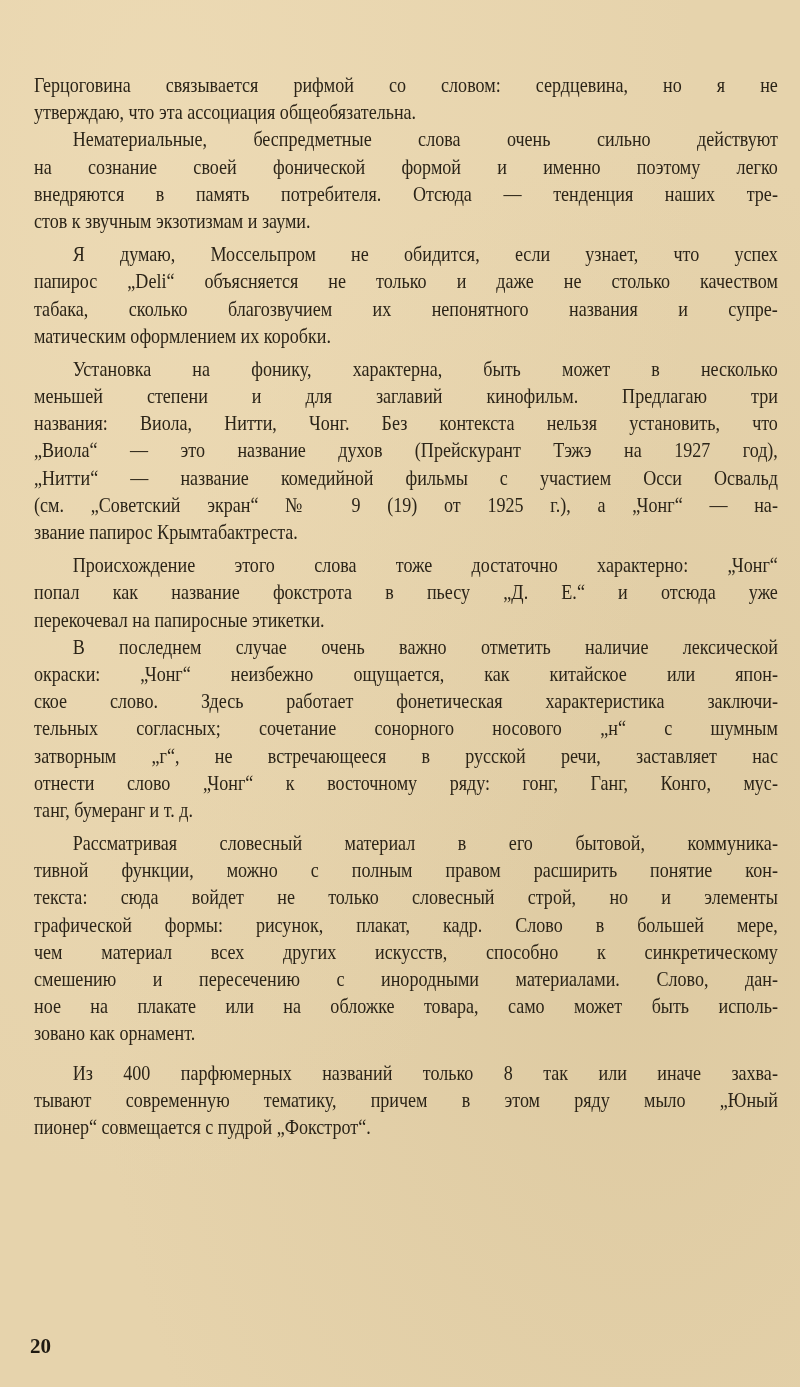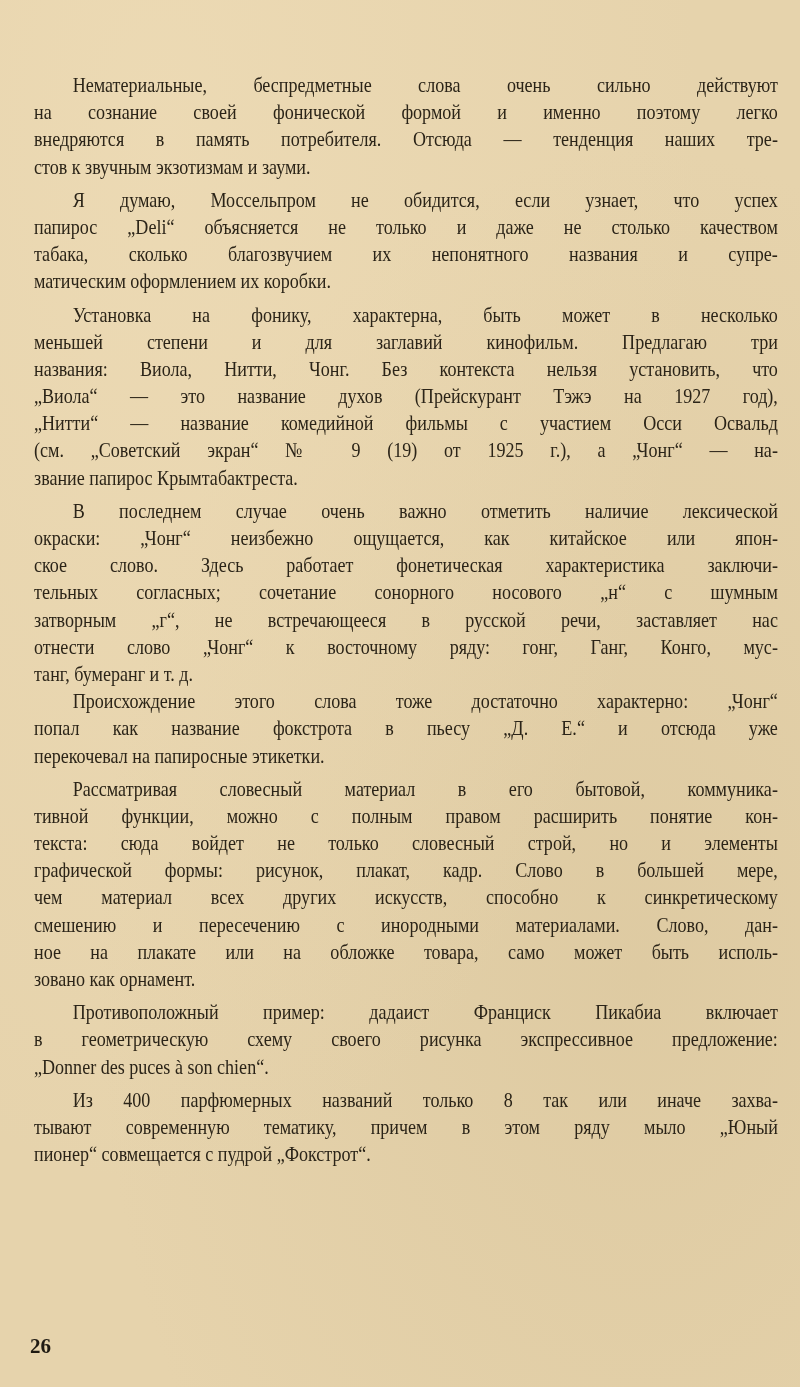--- a/index.html
+++ b/index.html
@@ -31,20 +31,24 @@
     position: absolute; left: 30px; top: 1334px;
     font-family: "Liberation Serif", "DejaVu Serif", serif;
     font-size: 21px; font-weight: bold; color: #1f1a12;
   }
 </style>
 </head>
 <body>
 
 <div class="page">
 
+  <div>
+    <span class="line">Герцоговина связывается рифмой со словом: сердцевина, но я не</span>
+    <span class="line last">утверждаю, что эта ассоциация общеобязательна.</span>
+  </div>
 
   <div>
     <span class="line indent">Нематериальные, беспредметные слова очень сильно действуют</span>
     <span class="line">на сознание своей фонической формой и именно поэтому легко</span>
     <span class="line">внедряются в память потребителя. Отсюда — тенденция наших тре-</span>
     <span class="line last">стов к звучным экзотизмам и зауми.</span>
   </div>
   <div class="para-gap"></div>
 
   <div>
@@ -60,59 +64,54 @@
     <span class="line">меньшей степени и для заглавий кинофильм. Предлагаю три</span>
     <span class="line">названия: Виола, Нитти, Чонг. Без контекста нельзя установить, что</span>
     <span class="line">„Виола“ — это название духов (Прейскурант Тэжэ на 1927 год),</span>
     <span class="line">„Нитти“ — название комедийной фильмы с участием Осси Освальд</span>
     <span class="line">(см. „Советский экран“ № 9 (19) от 1925 г.), а „Чонг“ — на-</span>
     <span class="line last">звание папирос Крымтабактреста.</span>
   </div>
   <div class="para-gap"></div>
 
   <div>
+    <span class="line indent">Происхождение этого слова тоже достаточно характерно: „Чонг“</span>
+    <span class="line">попал как название фокстрота в пьесу „Д. Е.“ и отсюда уже</span>
+    <span class="line last">перекочевал на папиросные этикетки.</span>
+  </div>
+
+  <div>
     <span class="line indent">В последнем случае очень важно отметить наличие лексической</span>
     <span class="line">окраски: „Чонг“ неизбежно ощущается, как китайское или япон-</span>
     <span class="line">ское слово. Здесь работает фонетическая характеристика заключи-</span>
     <span class="line">тельных согласных; сочетание сонорного носового „н“ с шумным</span>
     <span class="line">затворным „г“, не встречающееся в русской речи, заставляет нас</span>
     <span class="line">отнести слово „Чонг“ к восточному ряду: гонг, Ганг, Конго, мус-</span>
     <span class="line last">танг, бумеранг и т. д.</span>
-  </div>
-
-  <div>
-    <span class="line indent">Происхождение этого слова тоже достаточно характерно: „Чонг“</span>
-    <span class="line">попал как название фокстрота в пьесу „Д. Е.“ и отсюда уже</span>
-    <span class="line last">перекочевал на папиросные этикетки.</span>
   </div>
   <div class="para-gap"></div>
 
   <div>
     <span class="line indent">Рассматривая словесный материал в его бытовой, коммуника-</span>
     <span class="line">тивной функции, можно с полным правом расширить понятие кон-</span>
     <span class="line">текста: сюда войдет не только словесный строй, но и элементы</span>
     <span class="line">графической формы: рисунок, плакат, кадр. Слово в большей мере,</span>
     <span class="line">чем материал всех других искусств, способно к синкретическому</span>
     <span class="line">смешению и пересечению с инородными материалами. Слово, дан-</span>
     <span class="line">ное на плакате или на обложке товара, само может быть исполь-</span>
     <span class="line last">зовано как орнамент.</span>
   </div>
 
 
   <div class="para-gap"></div>
 
-  <div>
-    <span class="line indent">Противоположный пример: дадаист Франциск Пикабиа включает</span>
-    <span class="line">в геометрическую схему своего рисунка экспрессивное предложение:</span>
-    <span class="line last">„Donner des puces à son chien“.</span>
-  </div>
   <div class="para-gap"></div>
 
 
 
   <div>
     <span class="line indent">Из 400 парфюмерных названий только 8 так или иначе захва-</span>
     <span class="line">тывают современную тематику, причем в этом ряду мыло „Юный</span>
     <span class="line last">пионер“ совмещается с пудрой „Фокстрот“.</span>
   </div>
 </div>
 
-<div class="page-number">26</div>
+<div class="page-number">20</div>
 
 </body></html>

